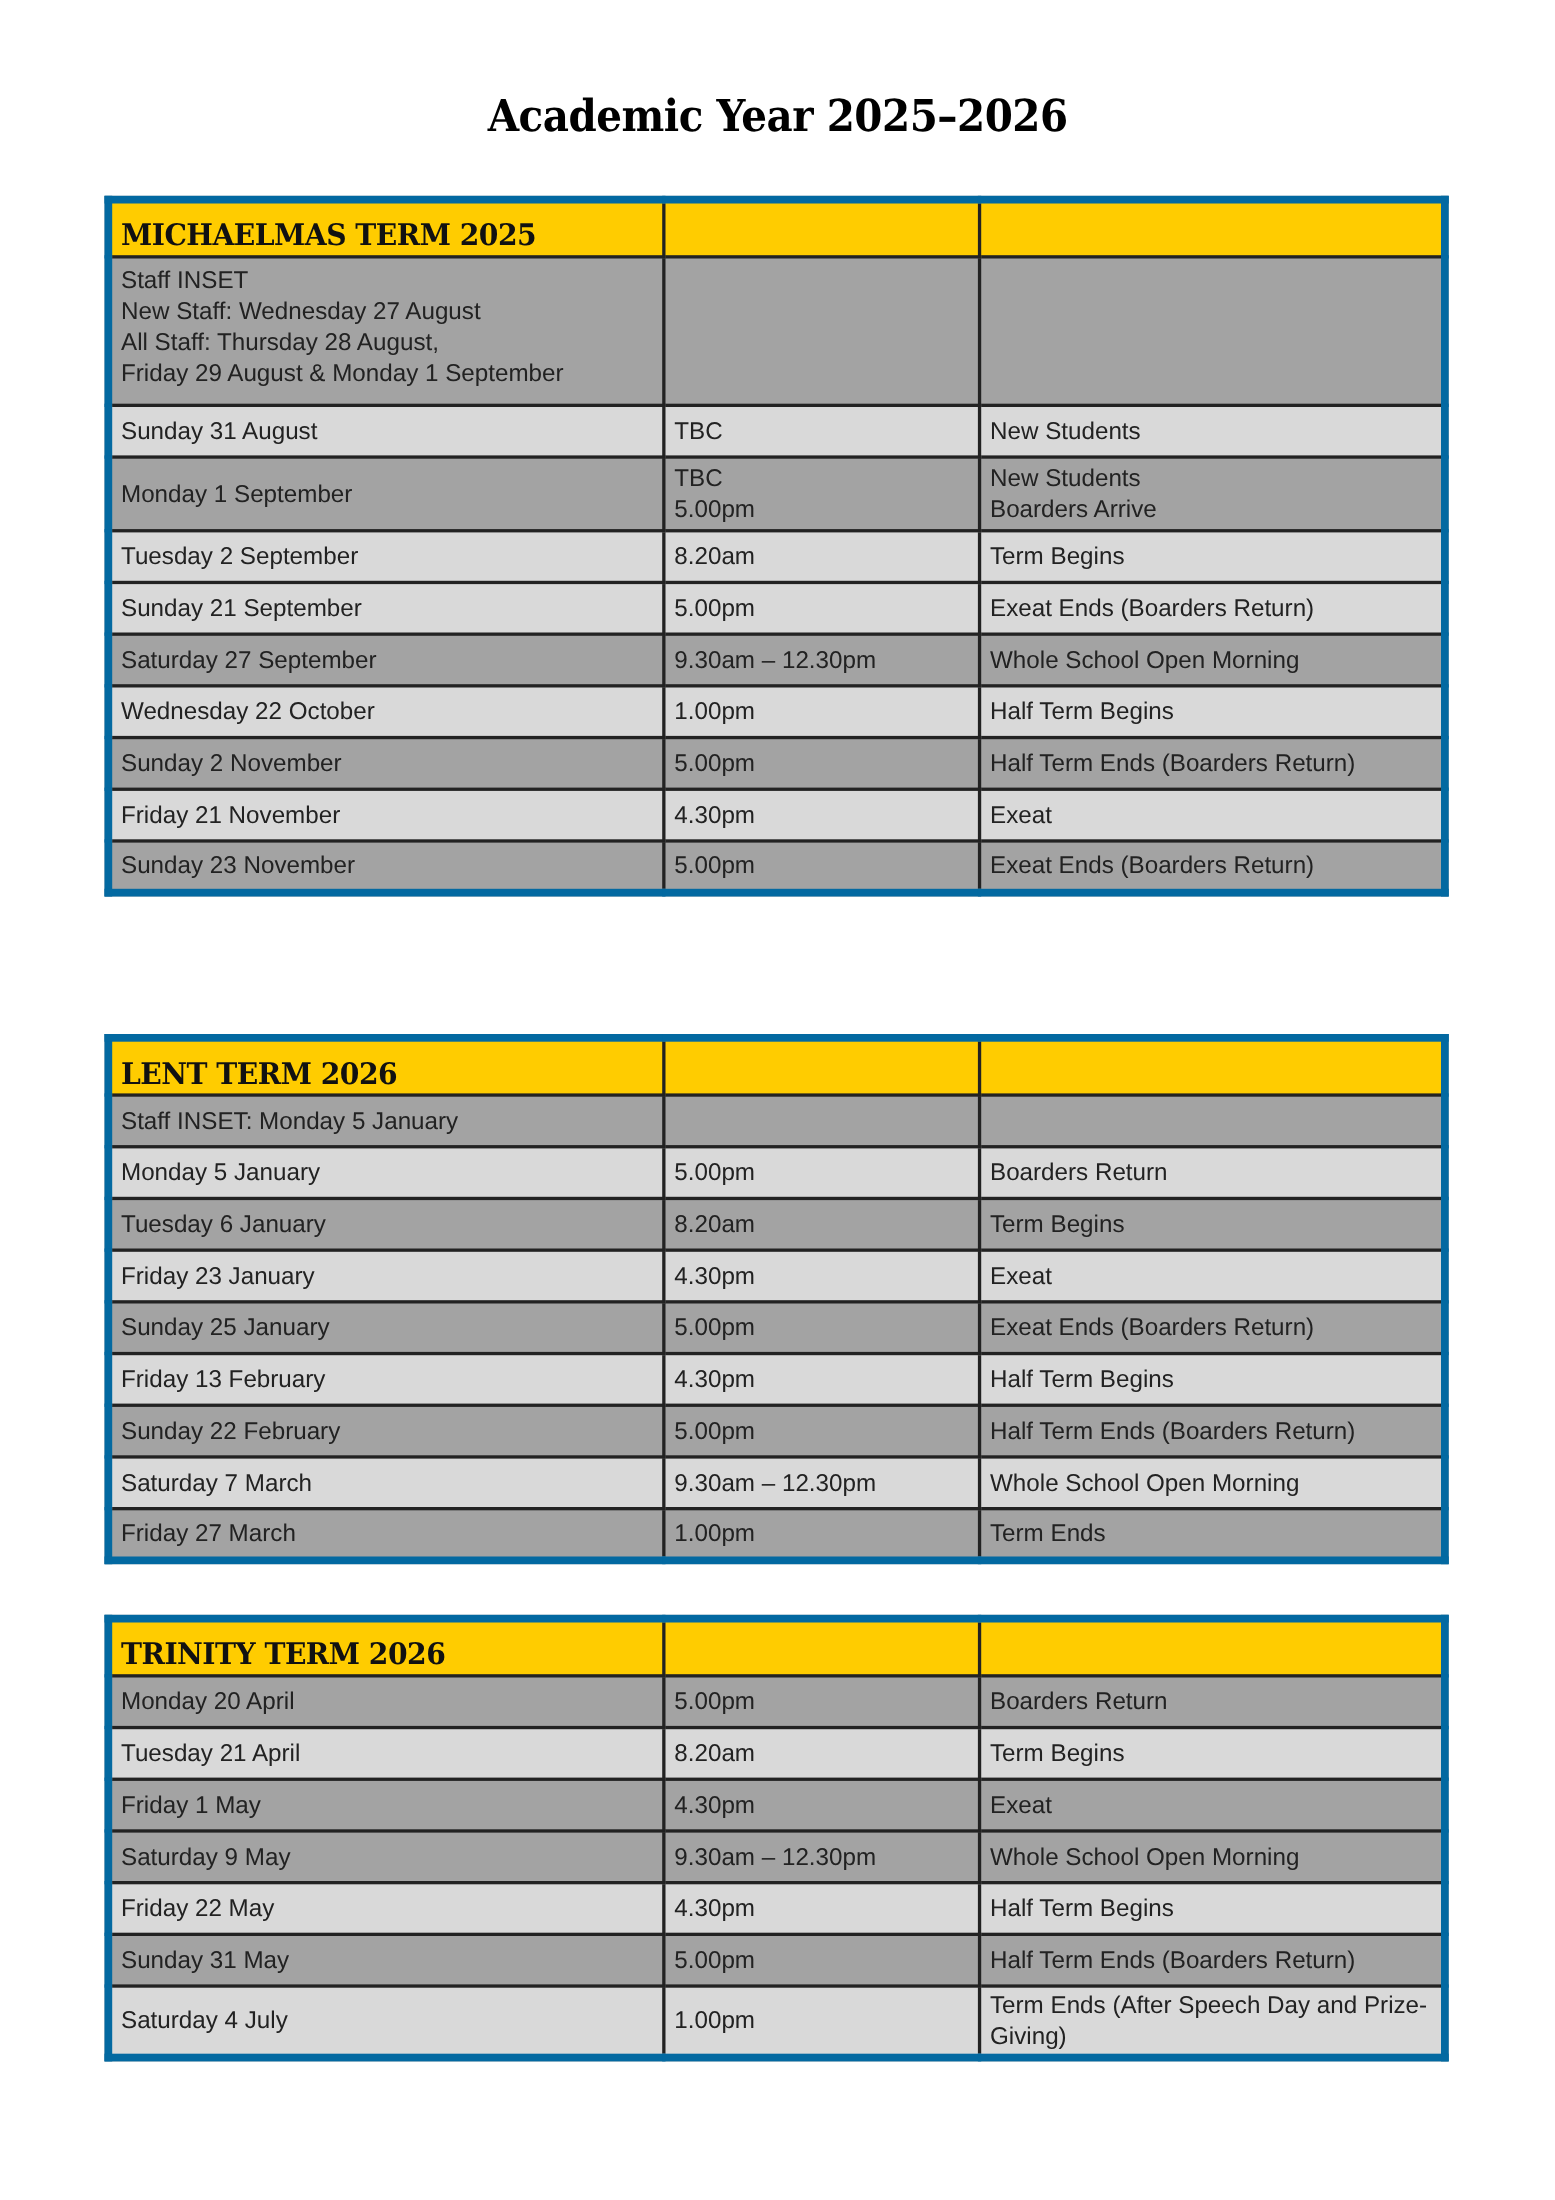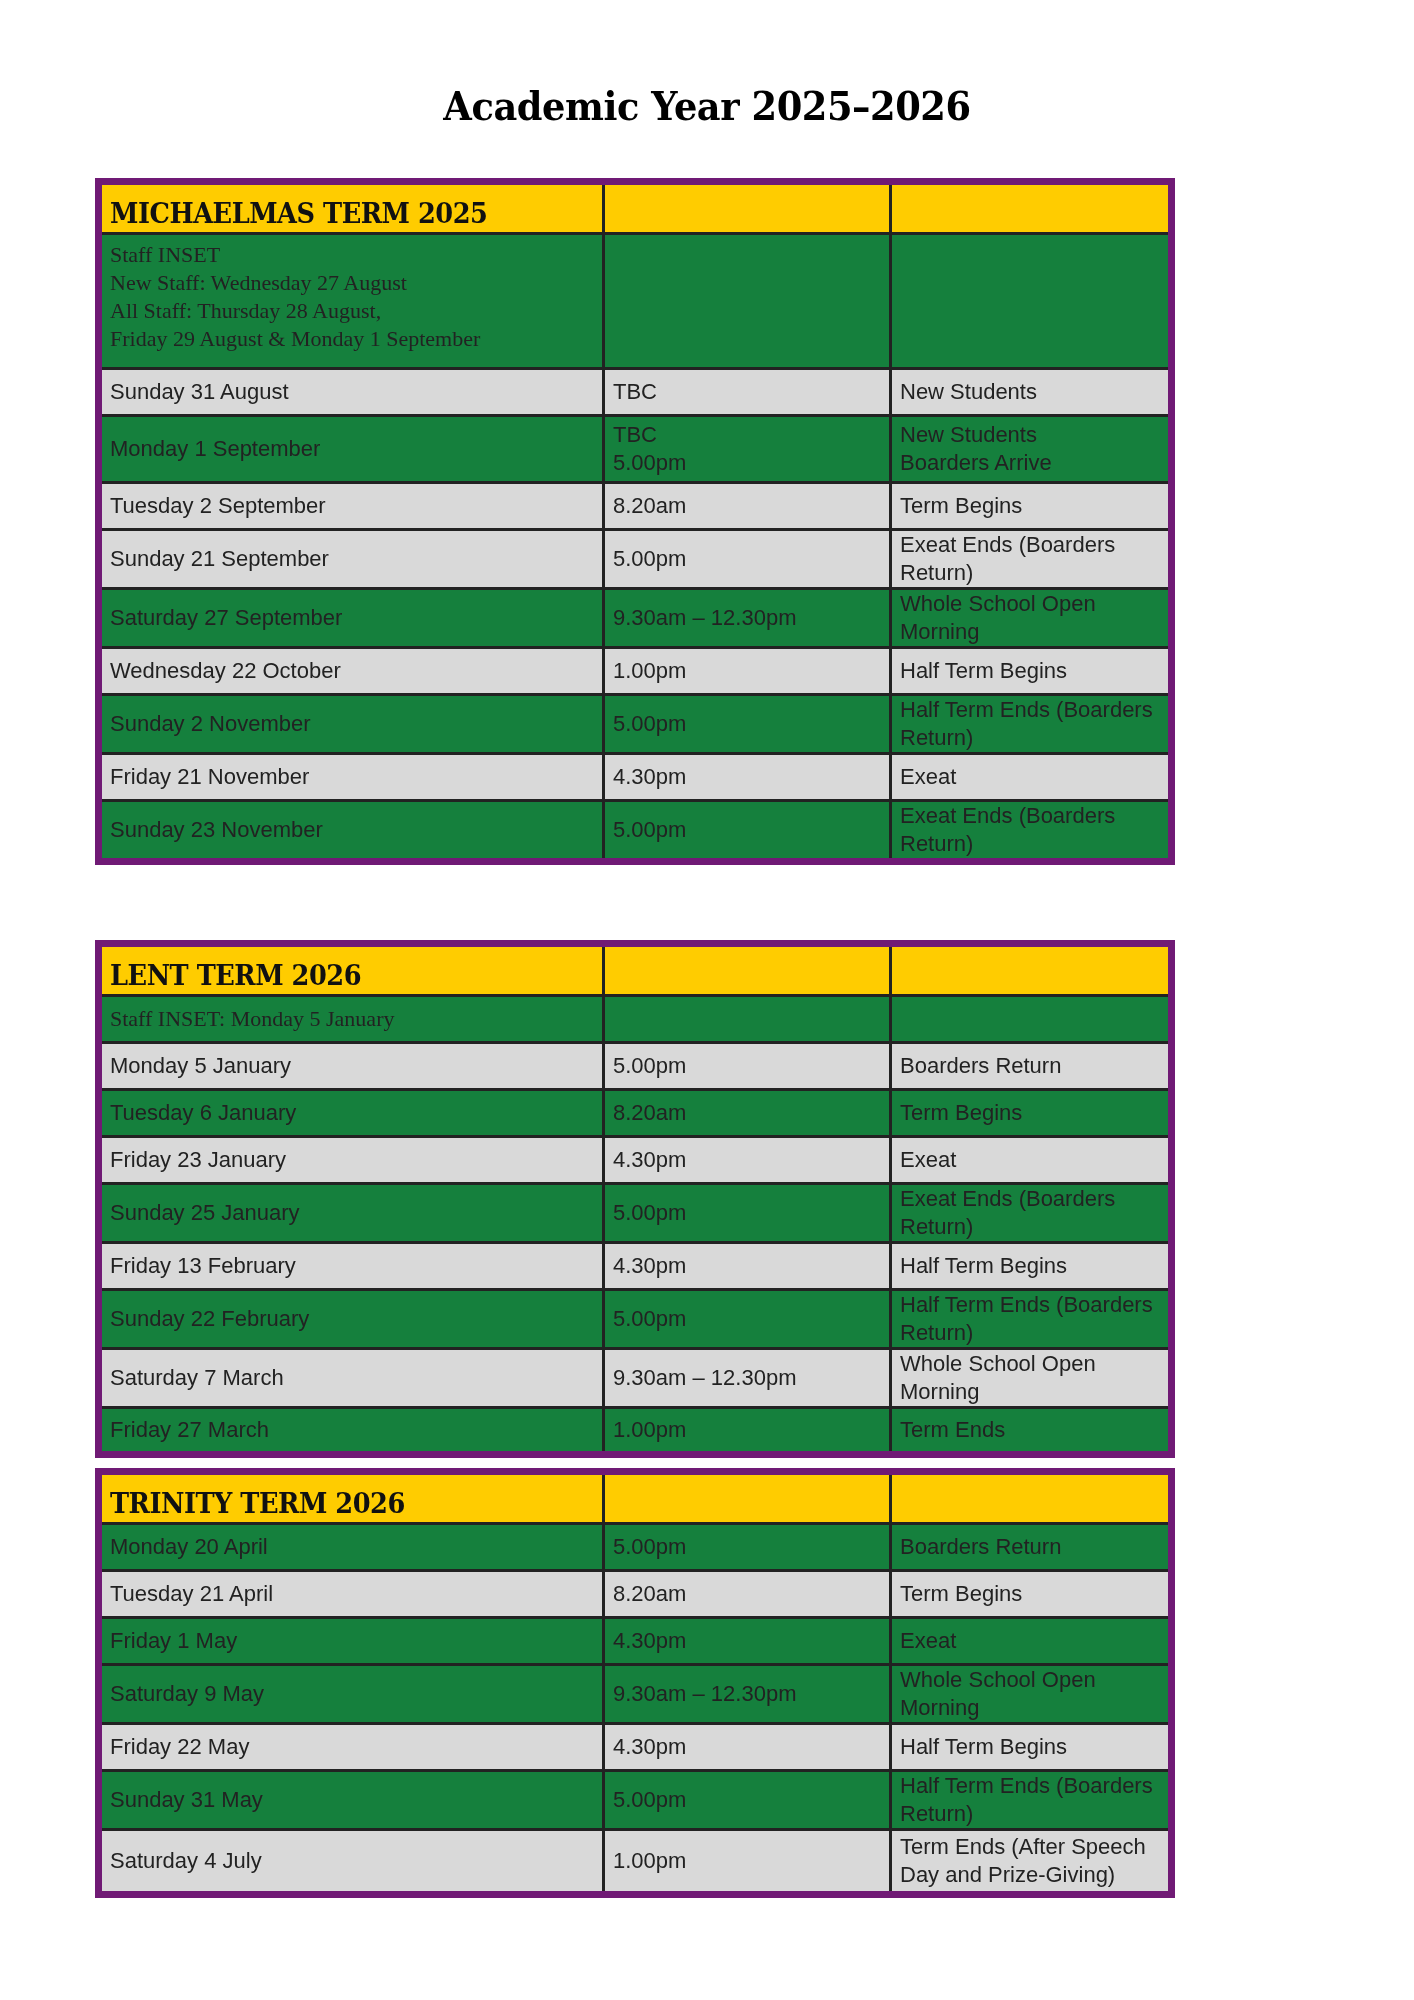--- a/index.html
+++ b/index.html
@@ -6,26 +6,26 @@
   body { width: 1414px; height: 2000px; position: relative; overflow: hidden; }
   .page-title {
     position: absolute; left: 0; width: 1414px; top: 82px;
     text-align: center;
     font-family: "DejaVu Serif", "Liberation Serif", serif;
     font-weight: bold; font-size: 40px; letter-spacing: -0.5px;
     color: #000;
     transform: scaleX(0.92);
   }
   .term-table {
-    position: absolute; left: 95px; width: 1080px;
-    border: 7px solid #701a75;
+    position: absolute; left: 95px; width: 1222px;
+    border: 7px solid #0369a1;
     box-sizing: border-box;
     border-collapse: collapse;
     table-layout: fixed;
-    background: #15803d;
+    background: #a3a3a3;
   }
   .term-table td {
     border: 3px solid #222;
     padding: 0 8px 0 8px;
     vertical-align: middle;
     font-family: "Liberation Sans", sans-serif;
     font-size: 22px;
     color: #222;
     line-height: 28px;
     box-sizing: border-box;
@@ -44,21 +44,21 @@
   .term-title {
     font-family: "DejaVu Serif", "Liberation Serif", serif;
     font-weight: bold; font-size: 27px; color: #111;
     letter-spacing: -0.5px;
     display: inline-block;
     transform: scaleX(0.95); transform-origin: left bottom;
   }
   .term-table tr.row td { height: 47px; }
   .term-table tr.row.tall td { height: 67px; }
   .term-table tr.row.grey td { background: #d9d9d9; }
-  .term-table tr.inset td { height: 47px; font-family: Liberation Serif, serif; }
+  .term-table tr.inset td { height: 47px; }
   .term-table tr.inset.tall td { height: 135px; vertical-align: top; padding-top: 6px; }
   .term-table tr.last-tall td { height: 65px; }
 </style>
 </head>
 <body>
 
 <div class="page-title">Academic Year 2025–2026</div>
 
 <table class="term-table" style="top:178px;">
   <colgroup>

